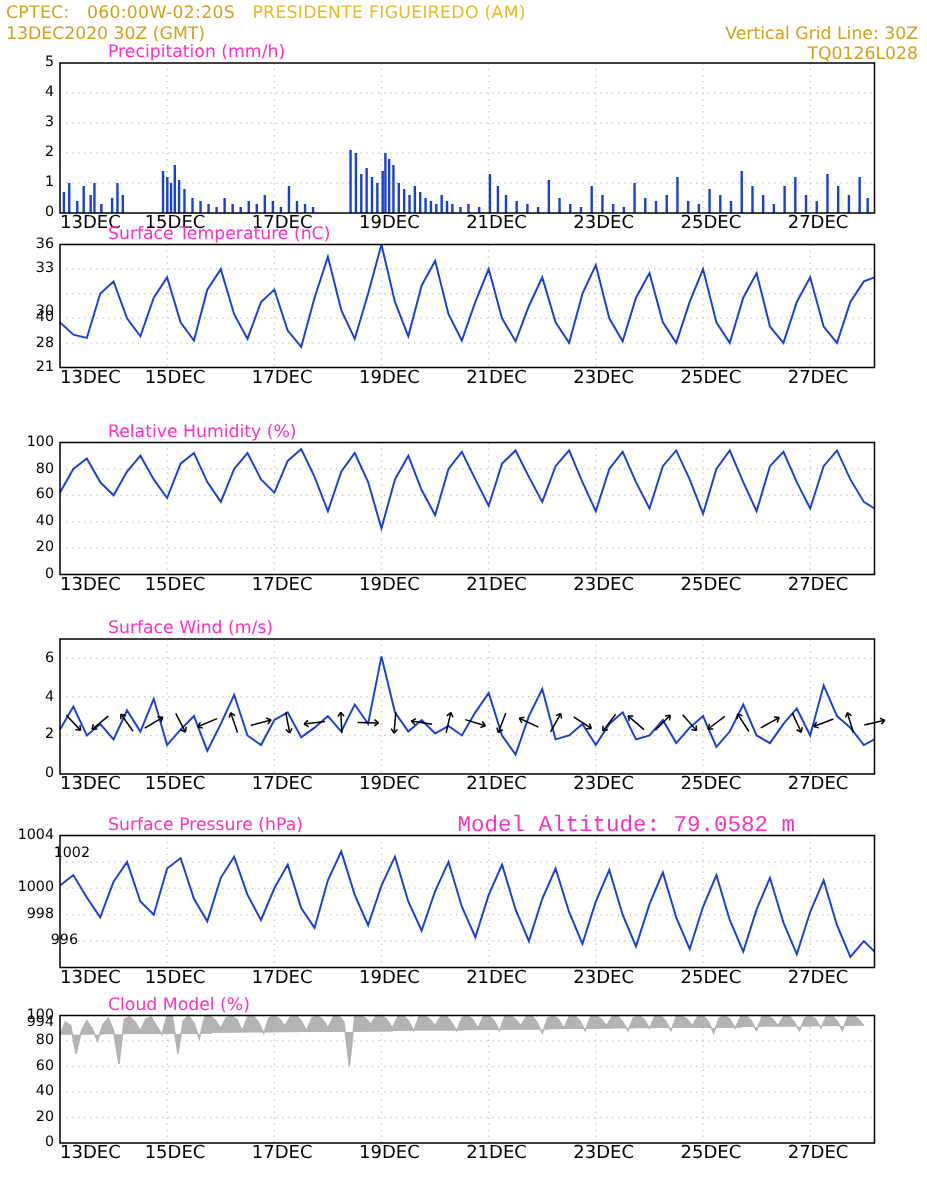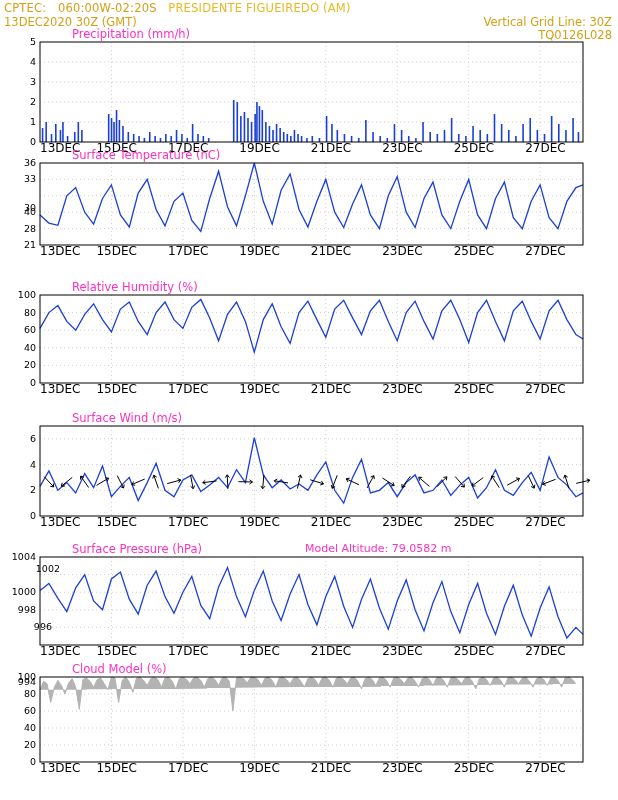--- a/index.html
+++ b/index.html
@@ -8,21 +8,21 @@
 
   .hdr{position:absolute;left:0;top:0;width:618px;height:36px;}
   .hdr .l1{position:absolute;left:4px;top:1px;font-size:11.5px;color:#d4a017;letter-spacing:.2px;white-space:pre;}
   .hdr .site{color:#e8b923;}
   .hdr .l2{position:absolute;left:4px;top:15px;font-size:11.5px;color:#d4a017;white-space:pre;}
   .hdr .r1{position:absolute;right:6px;top:15px;font-size:11.5px;color:#d4a017;white-space:pre;}
   .hdr .r2{position:absolute;right:6px;top:28px;font-size:11.5px;color:#d4a017;white-space:pre;}
 
   .panel{position:absolute;left:0;}
   .ptitle{position:absolute;font-size:11.5px;color:#ff2fbf;white-space:pre;}
-  .psub{position:absolute;font-size:11px;color:#ff2fbf;white-space:pre;}
+  .psub{position:absolute;font-size:15px;color:#ff2fbf;white-space:pre;font-family:Liberation Mono, monospace;}
   .ylab{position:absolute;font-size:9.5px;color:#000;text-align:right;width:26px;line-height:9px;}
   .xlab{position:absolute;font-size:12px;color:#000;line-height:9px;white-space:pre;}
   svg{display:block;}
 </style>
 </head>
 <body>
 
 <div class="page">
 
   <div class="hdr">

